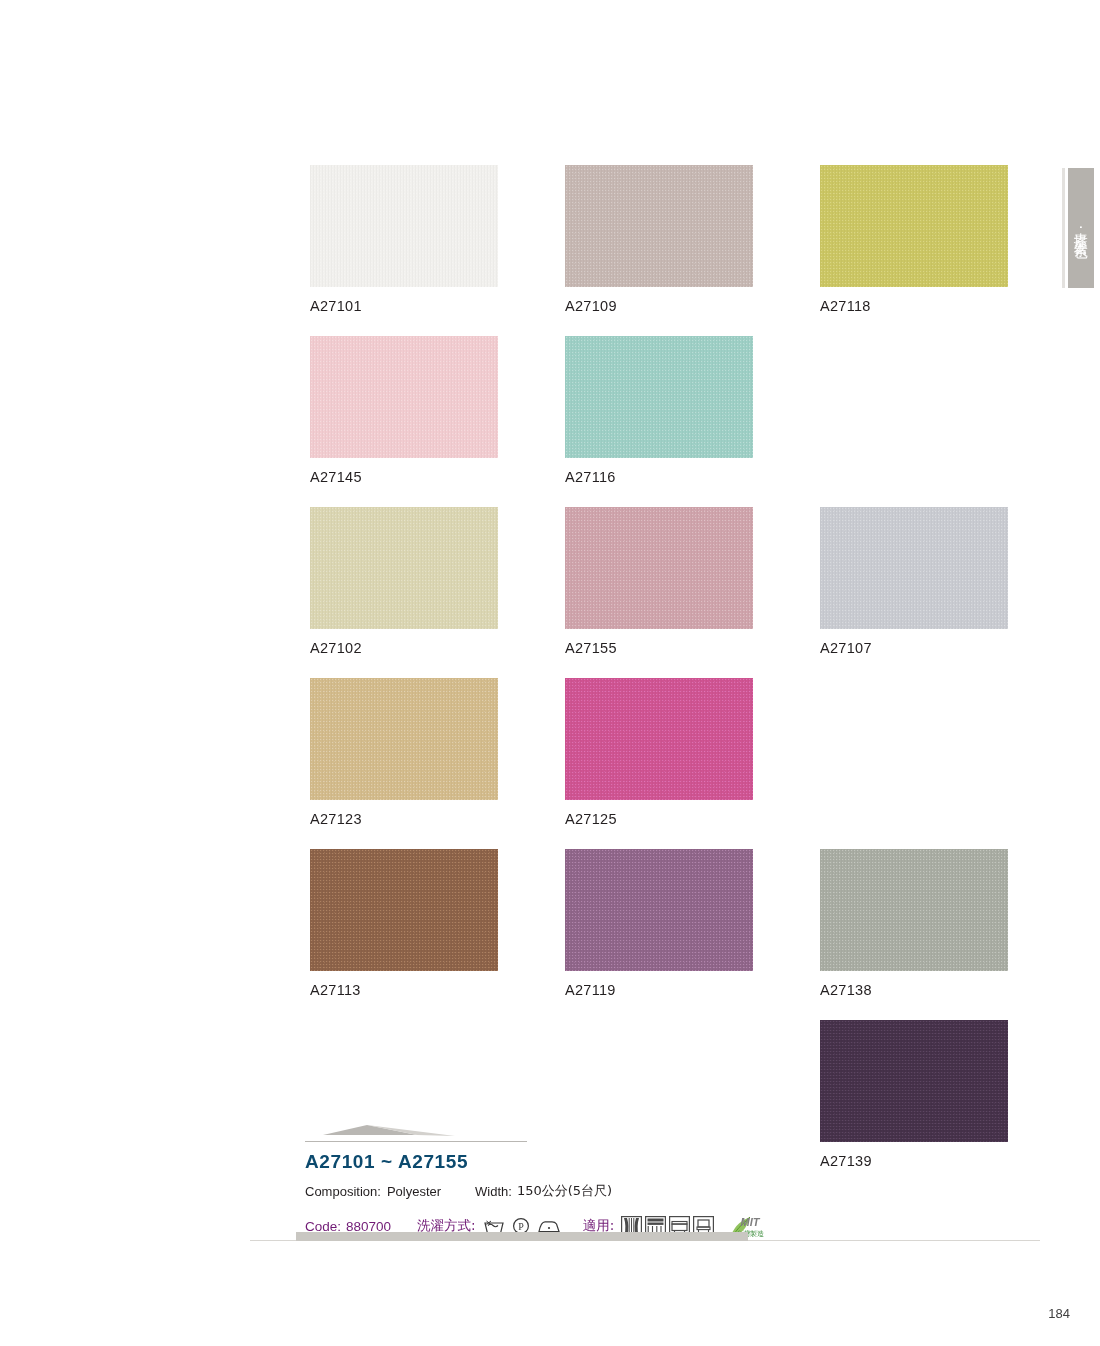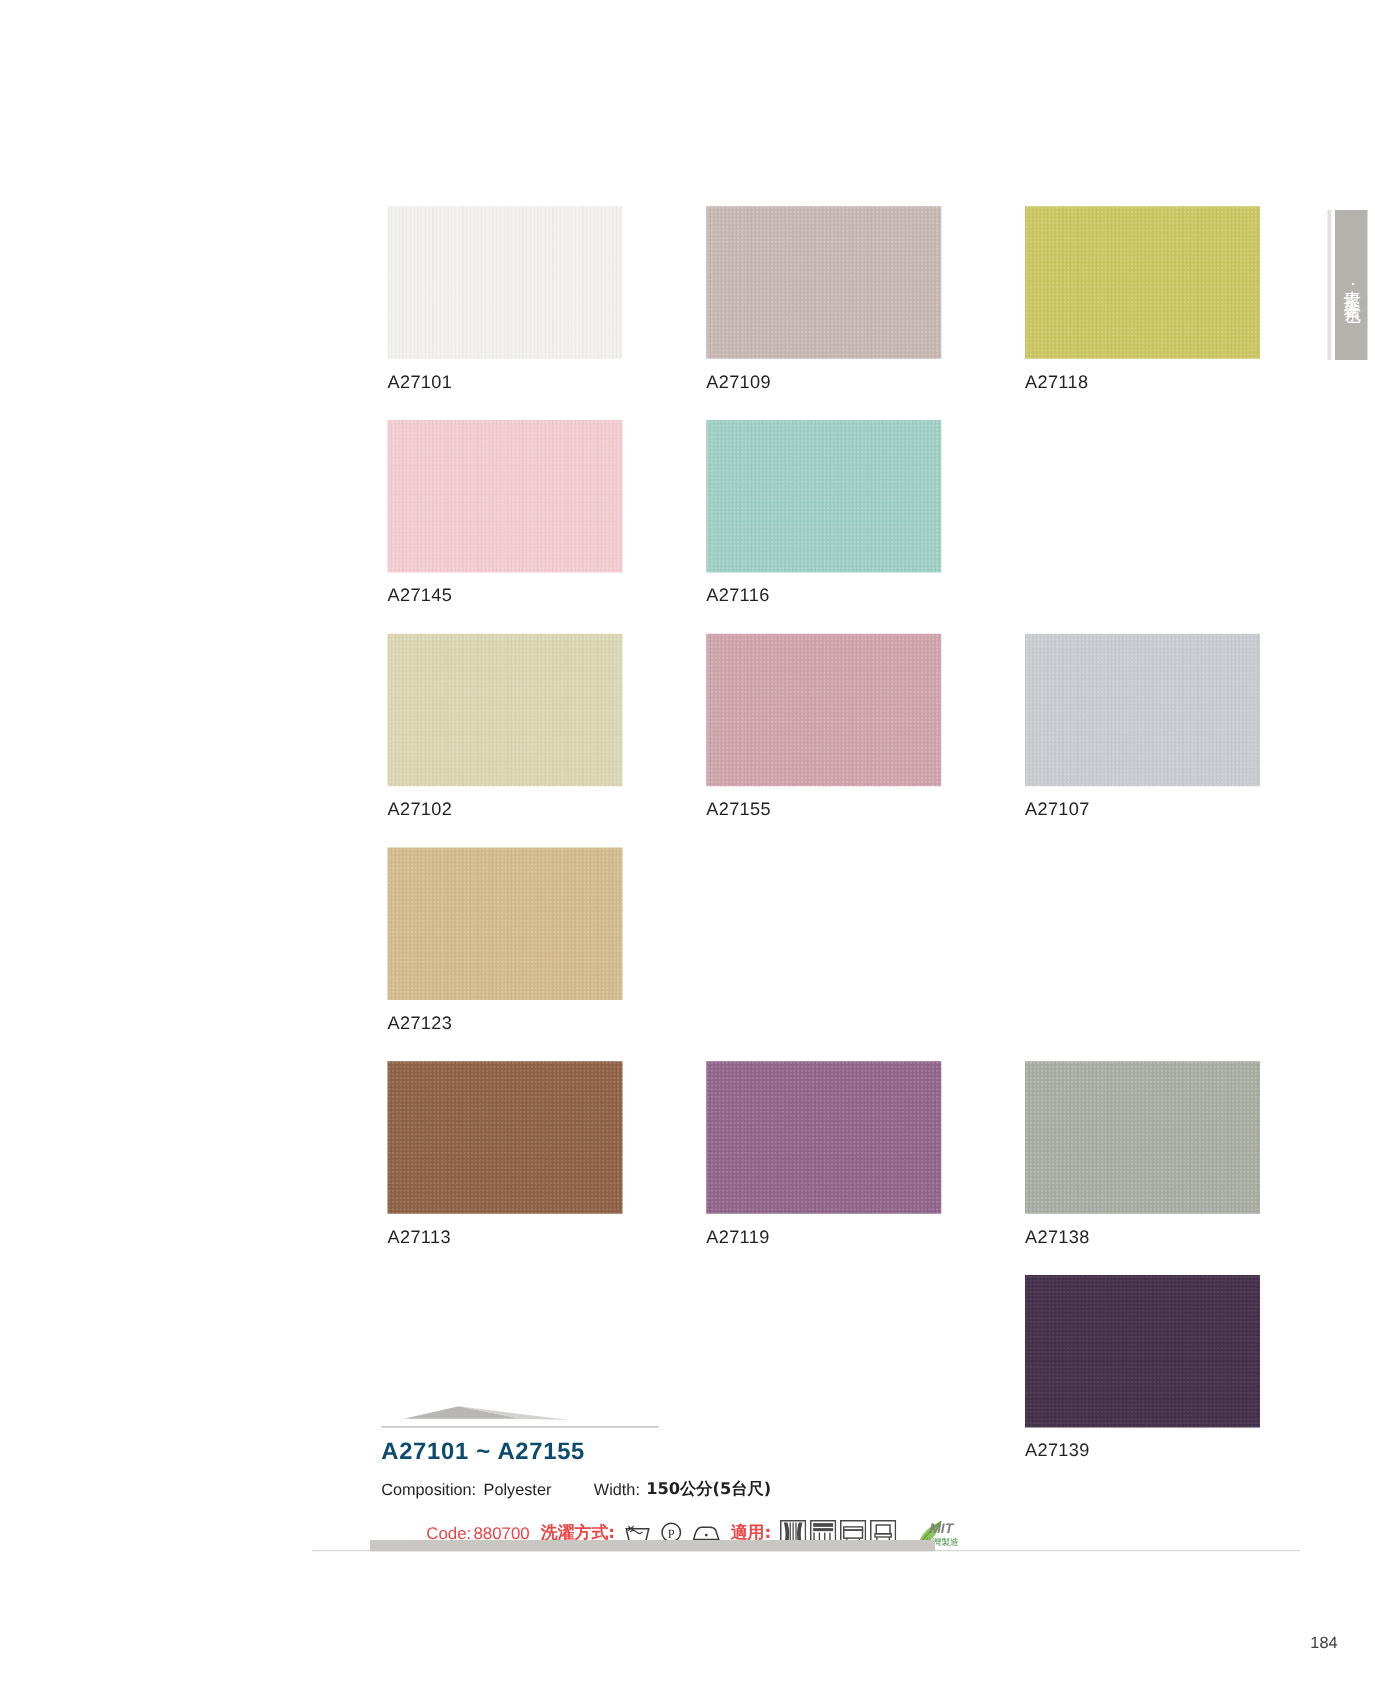--- a/index.html
+++ b/index.html
@@ -101,28 +101,27 @@
     font-size:13px;
     color:#231f20;
     display:flex;
     align-items:center;
     white-space:nowrap;
   }
   .meta .sp{display:inline-block;width:34px;}
   .meta2{
     margin-top:9px;
     font-size:13.5px;
-    color:#ef4444;
+    color:#701a75;
     display:flex;
     align-items:center;
     white-space:nowrap;
     position:relative;
-    margin-left:36px;
-  }
-  .lbl-cjk{font-family:"DejaVu Sans",sans-serif;font-weight:bold;}
+  }
+  .lbl-cjk{font-family:"DejaVu Sans",sans-serif;}
   .care-icons{display:inline-flex;align-items:center;gap:7px;margin-left:7px;}
   .use-icons{display:inline-flex;align-items:center;gap:3px;margin-left:7px;}
   .icon-sq{display:block;}
   .mit{
     margin-left:10px;
     position:relative;
     width:48px;height:34px;
   }
   .bottom-bar{
     position:absolute;
@@ -218,20 +217,27 @@
           <div class="code">A27107</div>
         </div>
       </div>
       <div class="row">
         <div class="cell">
           <div class="swatch" style="background: rgb(211, 187, 139);">
             <div class="noise"></div>
             <div class="weave"></div>
           </div>
           <div class="code">A27123</div>
+        </div>
+        <div class="cell">
+          <div class="swatch" style="background: rgb(207, 83, 145);">
+            <div class="noise"></div>
+            <div class="weave"></div>
+          </div>
+          <div class="code">A27125</div>
         </div>
       </div>
       <div class="row">
         <div class="cell">
           <div class="swatch" style="background: rgb(140, 98, 72);">
             <div class="noise"></div>
             <div class="weave"></div>
           </div>
           <div class="code">A27113</div>
         </div>

